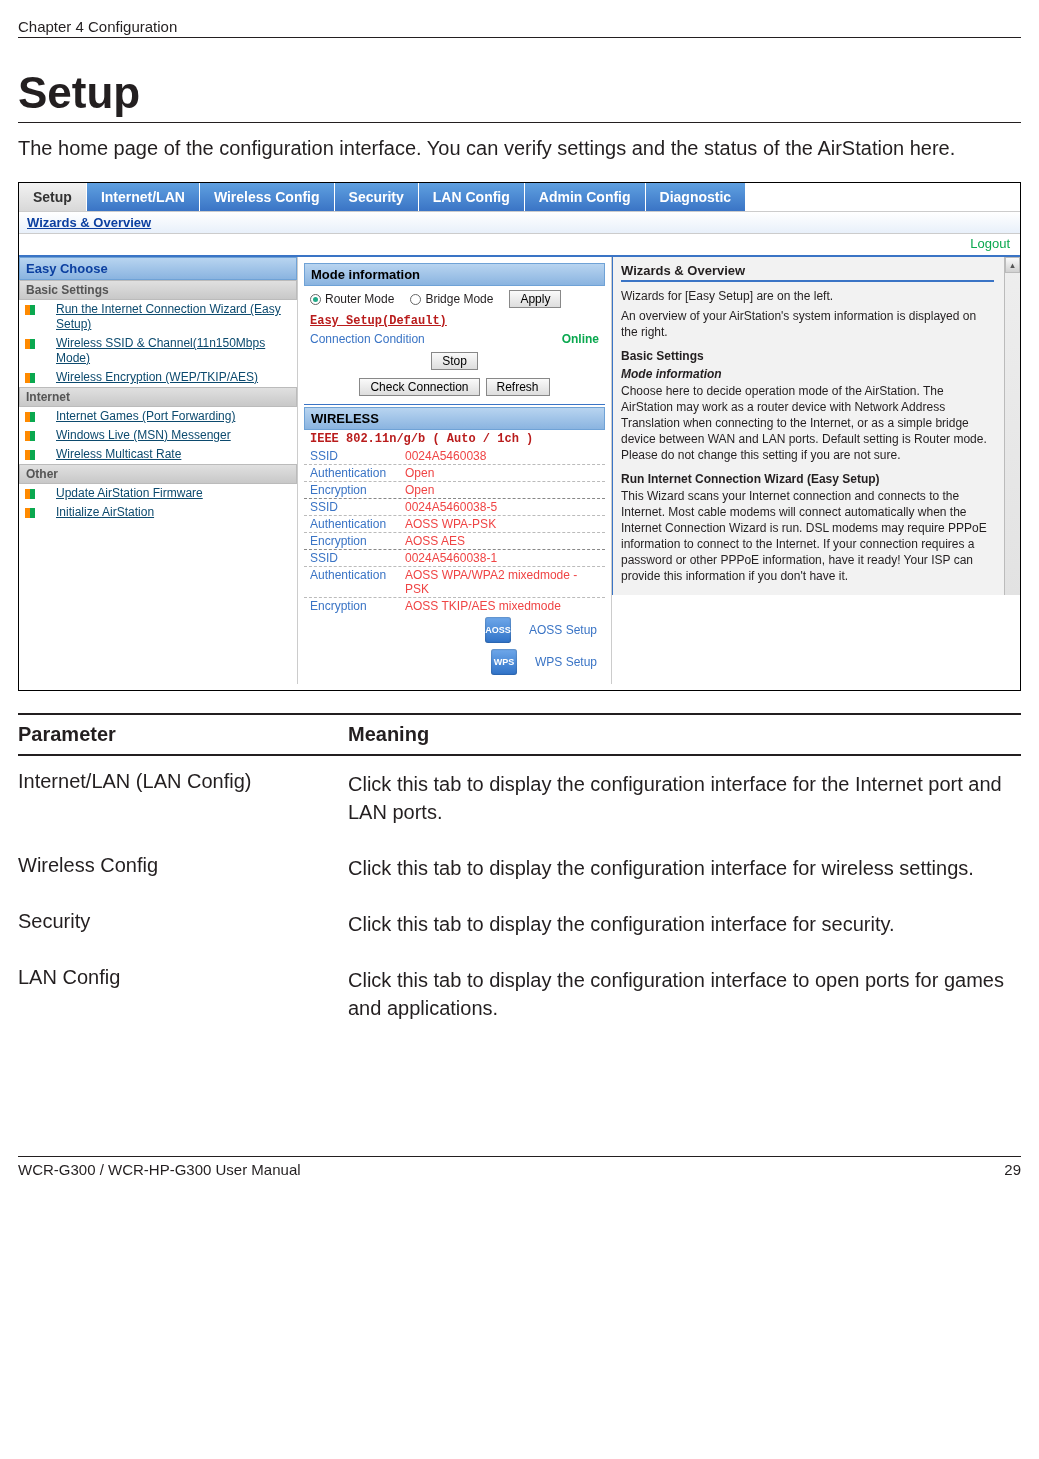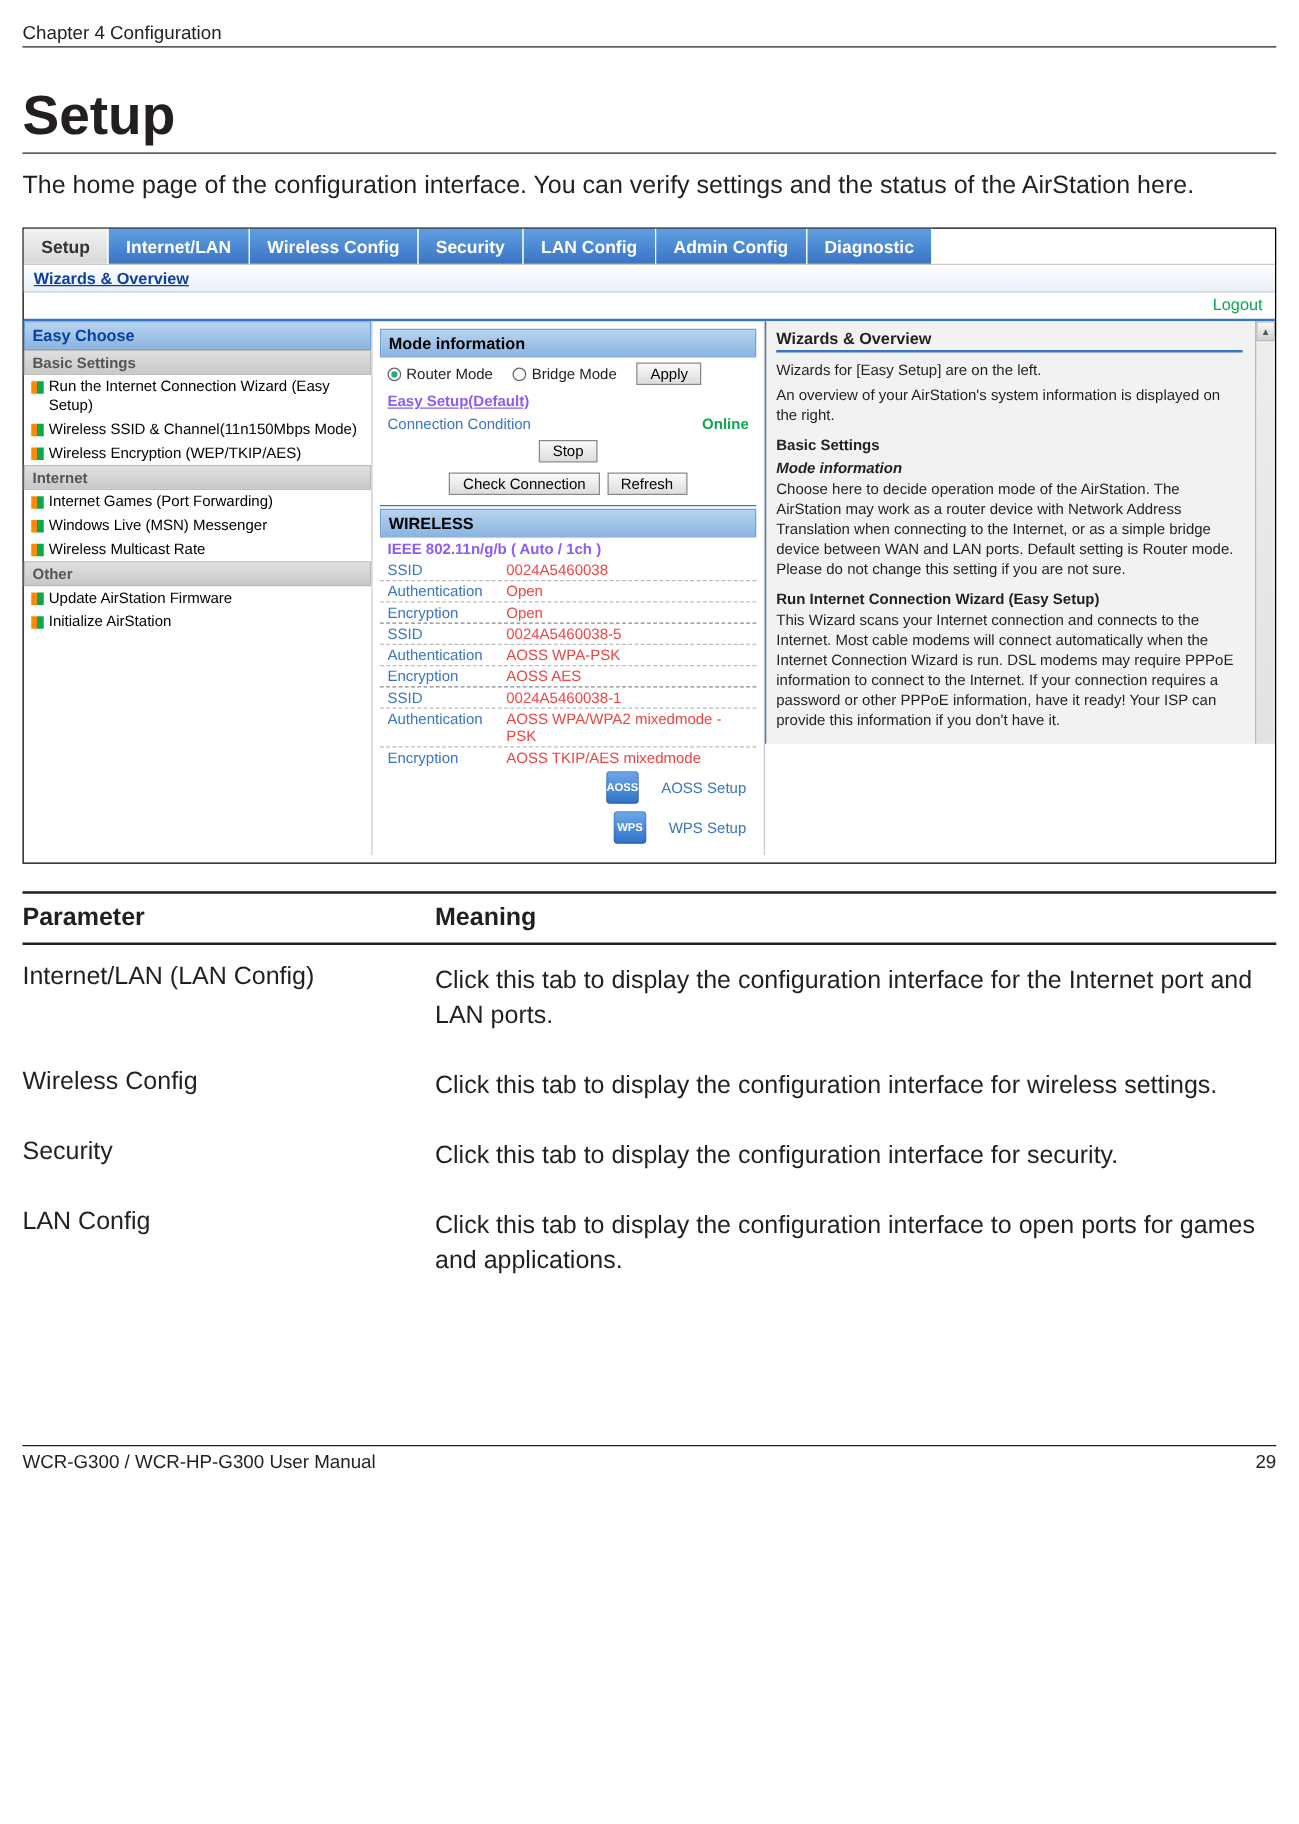--- a/index.html
+++ b/index.html
@@ -125,22 +125,24 @@
     font-size:12px;
     border:1px solid #bbb;
   }
   .left-link {
     display:flex;
     align-items:flex-start;
     padding:2px 4px 2px 6px;
     font-size:12px;
   }
   .left-link a {
-    color:#000000;
+    color:#0c4a6e;
+    text-decoration:underline;
     line-height:1.25;
+    margin-left:17px;
   }
   .lb {
     width:10px;height:10px;margin-top:3px;margin-right:4px;flex-shrink:0;
     background: linear-gradient(90deg,#ff8a00 50%,#0aa84f 50%);
   }
   .panel-head-blue {
     background: linear-gradient(#b8d4f0, #8ab4e0);
     color: #000;
     font-weight: bold;
     padding: 3px 6px;
@@ -159,22 +161,23 @@
   .btn {
     font-size:12px;padding:1px 10px;border:1px solid #888;
     background:linear-gradient(#fafafa,#ddd);
     cursor:pointer;
   }
   .sub-label {
     font-size:12px;color:#3a74c5;padding:2px 6px;
     border-bottom:1px dashed #aaa;
   }
   .bold-sub {
-    font-size:12px;color:#8b5cf6;font-weight:bold;text-decoration:underline;
+    font-size:12px;color:#b91c1c;font-weight:bold;text-decoration:underline;
     padding:2px 6px;
+    font-family:Liberation Mono, monospace;
   }
   .kv {
     display:flex;font-size:12px;padding:1px 6px;
     border-bottom:1px dashed #bbb;
   }
   .kv:last-child{border-bottom:none;}
   .kv .k{width:95px;color:#3a74c5;white-space:nowrap;}
   .kv .v{color:#ef4444;flex:1;}
   .status-online{color:#0aa84f;font-weight:bold;}
   .center-row{display:flex;gap:6px;justify-content:center;padding:4px;}

